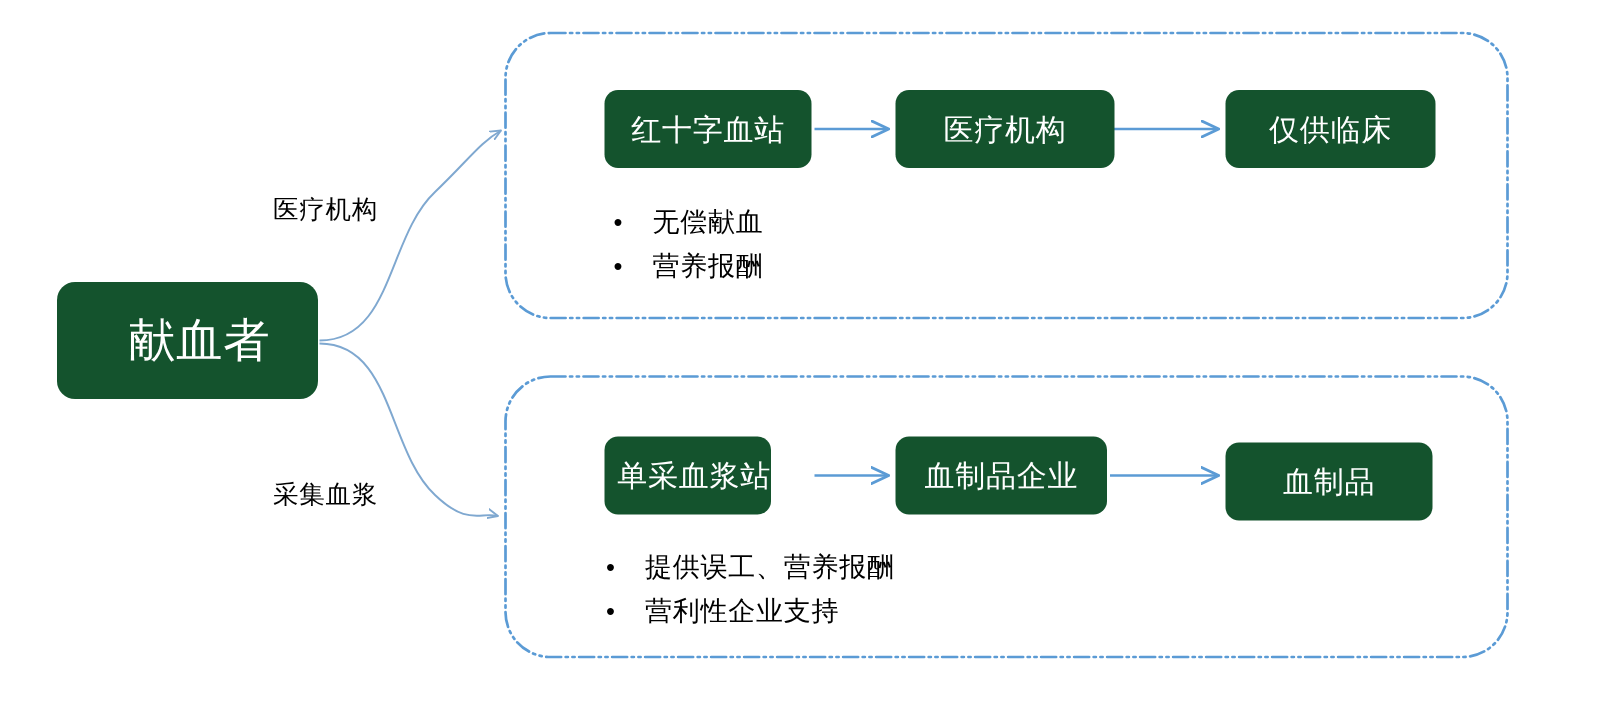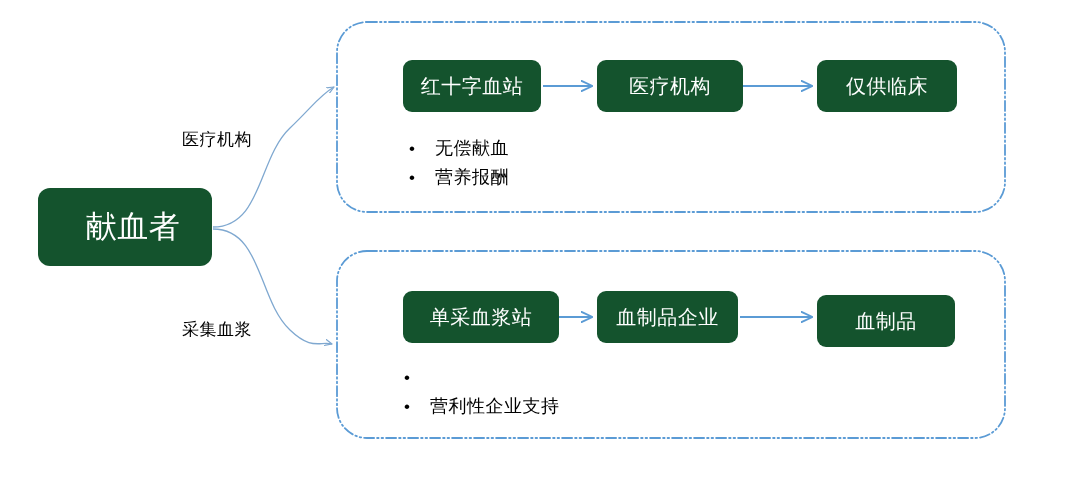--- a/index.html
+++ b/index.html
@@ -59,21 +59,21 @@
     height: 52px;
     font-size: 20px;
   }
 
   
   .n-redcross   { left: 403px; top: 60px;  width: 138px; }
   .n-medical    { left: 597px; top: 60px;  width: 146px; }
   .n-clinical   { left: 817px; top: 60px;  width: 140px; }
 
   
-  .n-plasma     { left: 403px; top: 291px; width: 156px; }
+  .n-plasma     { left: 403px; top: 291px; width: 111px; justify-content: flex-end; }
   .n-company    { left: 597px; top: 291px; width: 141px; }
   .n-product    { left: 817px; top: 295px; width: 138px; }
 
   
   .branch-label {
     position: absolute;
     font-size: 17px;
     color: #000000;
     white-space: nowrap;
     letter-spacing: 0.5px;
@@ -170,20 +170,21 @@
   <div class="node node-flow n-company">
     <span class="node-label">血制品企业</span>
   </div>
   <div class="node node-flow n-product">
     <span class="node-label">血制品</span>
   </div>
 
   <div class="bullets bullets-bottom">
     <div class="bullet-row">
       <span class="bullet-dot">•</span>
+      <span class="bullet-text">提供误工、营养报酬</span>
     </div>
     <div class="bullet-row">
       <span class="bullet-dot">•</span>
       <span class="bullet-text">营利性企业支持</span>
     </div>
   </div>
 
 </div>
 
 </body></html>

